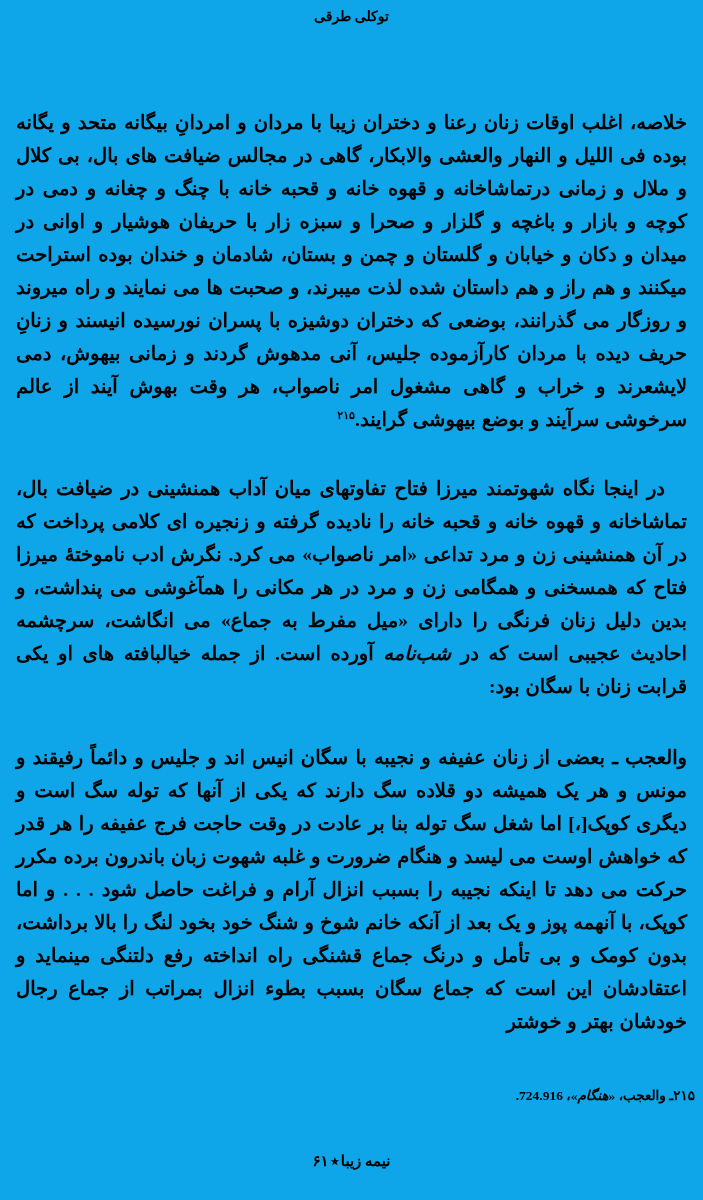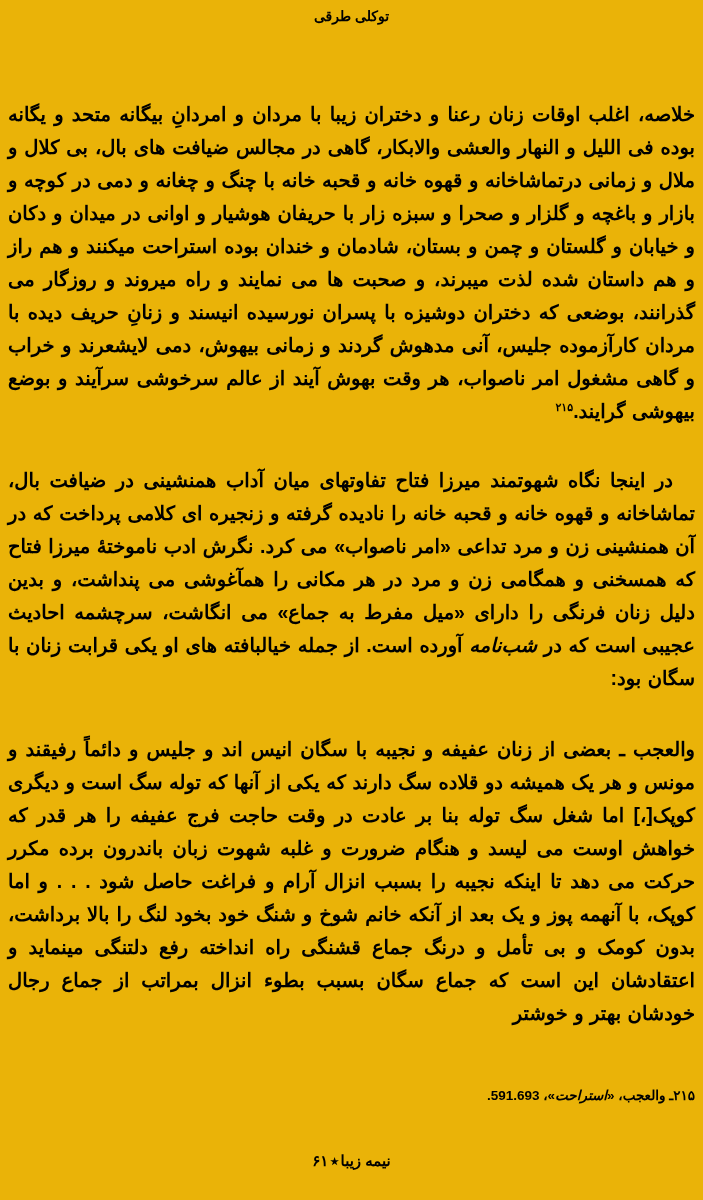--- a/index.html
+++ b/index.html
@@ -4,43 +4,43 @@
 <style>
   html, body {
     margin: 0;
     padding: 0;
     background: #ffffff;
   }
   .page {
     position: relative;
     width: 703px;
     height: 1200px;
-    background: #eab308;
+    background: #0ea5e9;
     color: #000000;
-    font-family: Liberation Sans, sans-serif;
+    font-family: Liberation Serif, serif;
     direction: rtl;
     overflow: hidden;
   }
   .running-header {
     position: absolute;
     top: 8px;
     left: 0;
     width: 100%;
     text-align: center;
     font-size: 14px;
     font-weight: 700;
   }
   .body-text {
     position: absolute;
     top: 98px;
     right: 8px;
     left: 8px;
   }
   .para {
-    margin: 0;
+    margin: 8px;
     font-size: 19.5px;
     font-weight: 700;
     line-height: 33px;
     text-align: justify;
     word-spacing: 1px;
   }
   .para.p2 {
     margin-top: 36px;
     text-indent: 22px;
   }
@@ -89,17 +89,17 @@
   <div class="body-text">
 
     <p class="para p1"><span>خلاصه، اغلب اوقات زنان رعنا و دختران زیبا با مردان و امردانِ بیگانه متحد و یگانه بوده فی اللیل و النهار والعشی والابکار، گاهی در مجالس ضیافت های بال، بی کلال و ملال و زمانی درتماشاخانه و قهوه خانه و قحبه خانه با چنگ و چغانه و دمی در کوچه و بازار و باغچه و گلزار و صحرا و سبزه زار با حریفان هوشیار و اوانی در میدان و دکان و خیابان و گلستان و چمن و بستان، شادمان و خندان بوده استراحت میکنند و هم راز و هم داستان شده لذت میبرند، و صحبت ها می نمایند و راه میروند و روزگار می گذرانند، بوضعی که دختران دوشیزه با پسران نورسیده انیسند و زنانِ حریف دیده با مردان کارآزموده جلیس، آنی مدهوش گردند و زمانی بیهوش، دمی لایشعرند و خراب و گاهی مشغول امر ناصواب، هر وقت بهوش آیند از عالم سرخوشی سرآیند و بوضع بیهوشی گرایند.</span><sup class="fn-ref">۲۱۵</sup></p>
 
     <p class="para p2"><span>در اینجا نگاه شهوتمند میرزا فتاح تفاوتهای میان آداب همنشینی در ضیافت بال، تماشاخانه و قهوه خانه و قحبه خانه را نادیده گرفته و زنجیره ای کلامی پرداخت که در آن همنشینی زن و مرد تداعی «امر ناصواب» می کرد. نگرش ادب ناموختهٔ میرزا فتاح که همسخنی و همگامی زن و مرد در هر مکانی را همآغوشی می پنداشت، و بدین دلیل زنان فرنگی را دارای «میل مفرط به جماع» می انگاشت، سرچشمه احادیث عجیبی است که در </span><i class="book-title">شب‌نامه</i><span> آورده است. از جمله خیالبافته های او یکی قرابت زنان با سگان بود:</span></p>
 
     <p class="para quote">والعجب ـ بعضی از زنان عفیفه و نجیبه با سگان انیس اند و جلیس و دائماً رفیقند و مونس و هر یک همیشه دو قلاده سگ دارند که یکی از آنها که توله سگ است و دیگری کوپک[،] اما شغل سگ توله بنا بر عادت در وقت حاجت فرج عفیفه را هر قدر که خواهش اوست می لیسد و هنگام ضرورت و غلبه شهوت زبان باندرون برده مکرر حرکت می دهد تا اینکه نجیبه را بسبب انزال آرام و فراغت حاصل شود . . . و اما کوپک، با آنهمه پوز و یک بعد از آنکه خانم شوخ و شنگ خود بخود لنگ را بالا برداشت، بدون کومک و بی تأمل و درنگ جماع قشنگی راه انداخته رفع دلتنگی مینماید و اعتقادشان این است که جماع سگان بسبب بطوء انزال بمراتب از جماع رجال خودشان بهتر و خوشتر</p>
 
   </div>
 
-  <div class="footnote"><span>۲۱۵ـ </span><span>والعجب، «</span><i class="book-title">استراحت</i><span>»، 591.693.</span></div>
+  <div class="footnote"><span>۲۱۵ـ </span><span>والعجب، «</span><i class="book-title">هنگام</i><span>»، 724.916.</span></div>
 
   <div class="page-footer"><span>نیمه زیبا</span><span>٭</span><span>۶۱</span></div>
 
 </div>
 
 </body></html>

